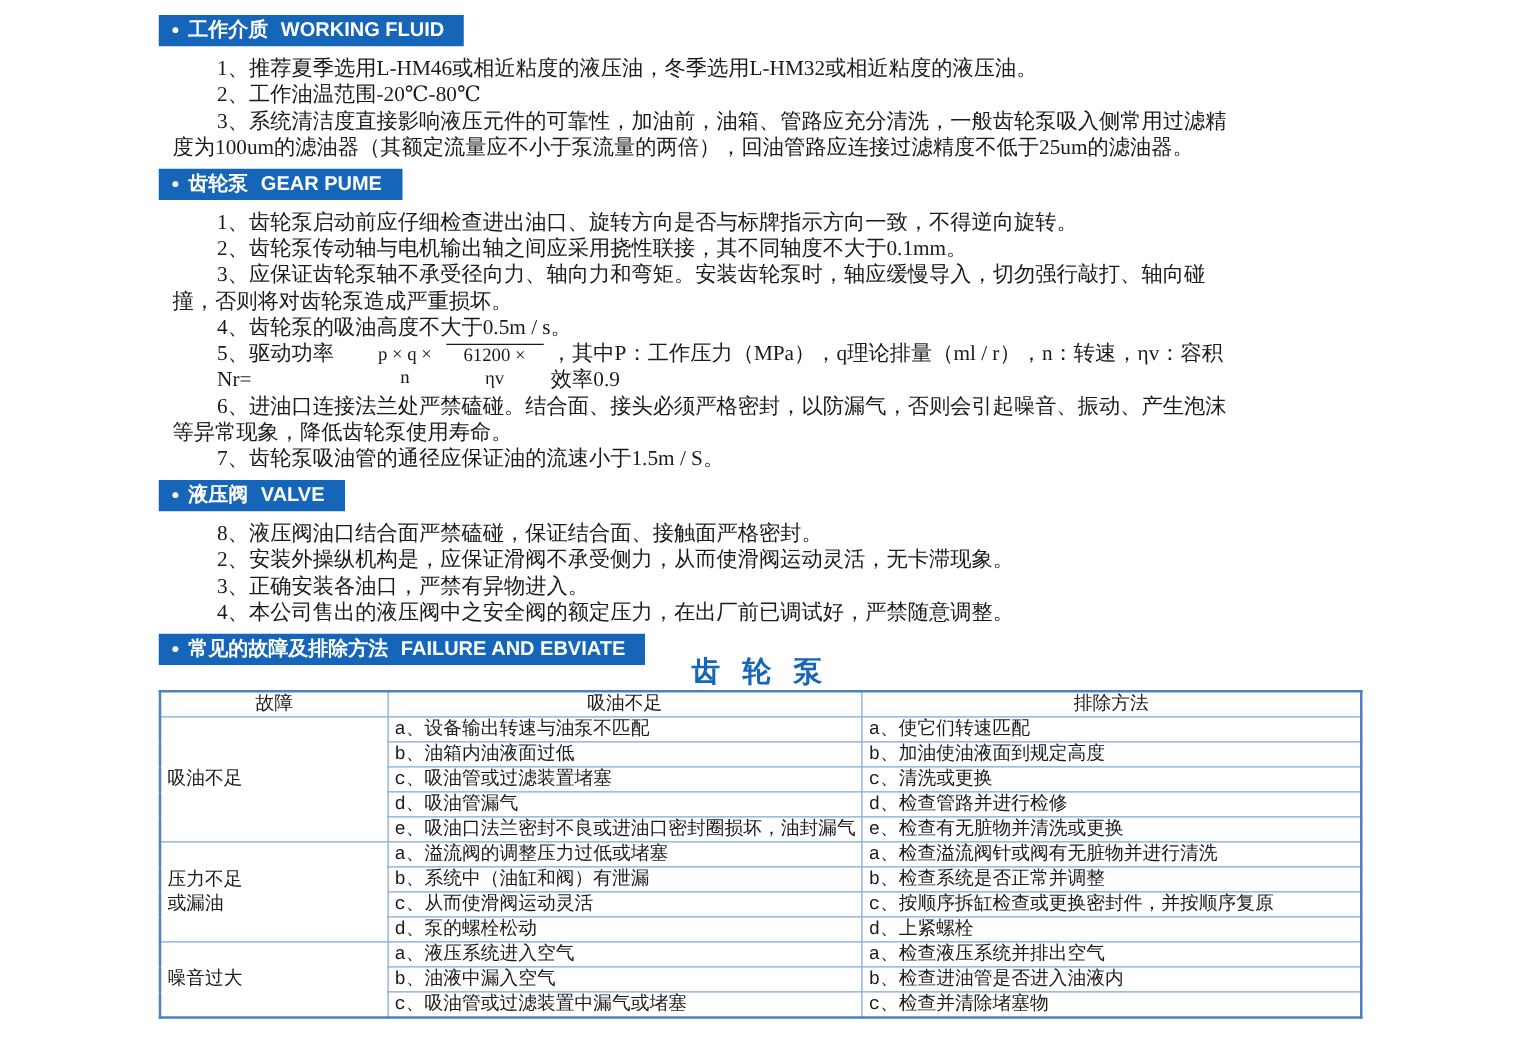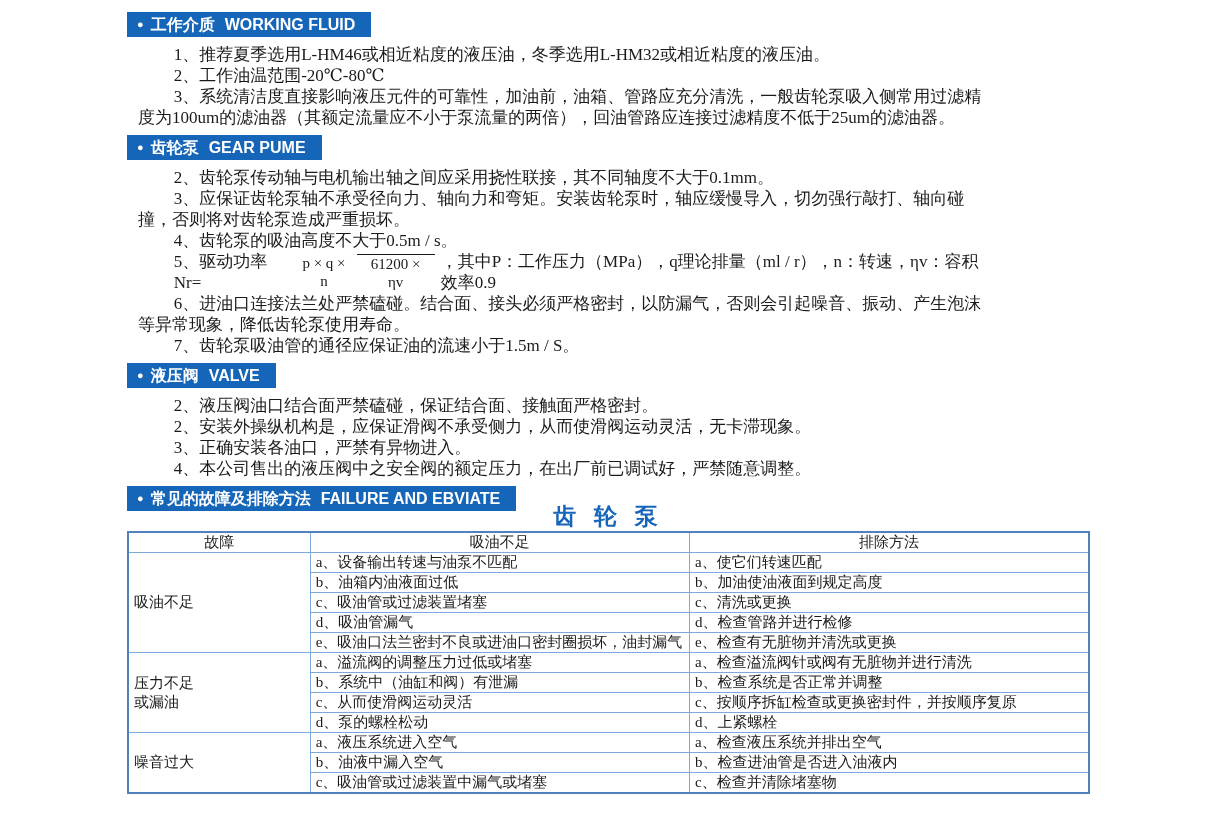--- a/index.html
+++ b/index.html
@@ -37,20 +37,21 @@
   .table-title {
     width:963px; text-align:center; color:#1565b8;
     font-weight:bold; font-size:23px; letter-spacing:6px;
     margin:-6px 0 2px 0; line-height:24px;
   }
 
   table.fault-table {
     border-collapse:collapse; table-layout:fixed;
     width:963px; font-size:15px;
     border:2px solid #4f81bd;
+    font-family:Liberation Mono, monospace;
   }
   .fault-table th, .fault-table td {
     border:1px solid #7ca9d9; height:19px; line-height:19px;
     padding:0 5px; white-space:nowrap; overflow:hidden;
     font-weight:normal;
   }
   .fault-table th { text-align:center; }
   .fault-table td.fault-cell { text-align:left; white-space:normal; }
   .col-fault { width:181px; }
   .col-cause { width:377px; }
@@ -70,20 +71,21 @@
       <p>2、工作油温范围-20℃-80℃</p>
       <p>3、系统清洁度直接影响液压元件的可靠性，加油前，油箱、管路应充分清洗，一般齿轮泵吸入侧常用过滤精度为100um的滤油器（其额定流量应不小于泵流量的两倍），回油管路应连接过滤精度不低于25um的滤油器。</p>
     </div>
   </div>
 
   <div class="sec">
     <div class="badge">
       <span class="b-bullet">●</span><span class="b-cn">齿轮泵</span><span class="b-en">GEAR PUME</span>
     </div>
     <div class="sec-body">
+      <p>1、齿轮泵启动前应仔细检查进出油口、旋转方向是否与标牌指示方向一致，不得逆向旋转。</p>
       <p>2、齿轮泵传动轴与电机输出轴之间应采用挠性联接，其不同轴度不大于0.1mm。</p>
       <p>3、应保证齿轮泵轴不承受径向力、轴向力和弯矩。安装齿轮泵时，轴应缓慢导入，切勿强行敲打、轴向碰撞，否则将对齿轮泵造成严重损坏。</p>
       <p>4、齿轮泵的吸油高度不大于0.5m / s。</p>
       <div class="formula-line">
         <span>5、驱动功率Nr=</span>
         <span class="frac">
           <span class="num">p × q × n</span>
           <span class="den">61200 × ηv</span>
         </span>
         <span>，其中P：工作压力（MPa），q理论排量（ml / r），n：转速，ηv：容积效率0.9</span>
@@ -91,21 +93,21 @@
       <p>6、进油口连接法兰处严禁磕碰。结合面、接头必须严格密封，以防漏气，否则会引起噪音、振动、产生泡沫等异常现象，降低齿轮泵使用寿命。</p>
       <p>7、齿轮泵吸油管的通径应保证油的流速小于1.5m / S。</p>
     </div>
   </div>
 
   <div class="sec">
     <div class="badge">
       <span class="b-bullet">●</span><span class="b-cn">液压阀</span><span class="b-en">VALVE</span>
     </div>
     <div class="sec-body">
-      <p>2、液压阀油口结合面严禁磕碰，保证结合面、接触面严格密封。</p>
+      <p>8、液压阀油口结合面严禁磕碰，保证结合面、接触面严格密封。</p>
       <p>2、安装外操纵机构是，应保证滑阀不承受侧力，从而使滑阀运动灵活，无卡滞现象。</p>
       <p>3、正确安装各油口，严禁有异物进入。</p>
       <p>4、本公司售出的液压阀中之安全阀的额定压力，在出厂前已调试好，严禁随意调整。</p>
     </div>
   </div>
 
   <div class="sec">
     <div class="badge">
       <span class="b-bullet">●</span><span class="b-cn">常见的故障及排除方法</span><span class="b-en">FAILURE AND EBVIATE</span>
     </div>

